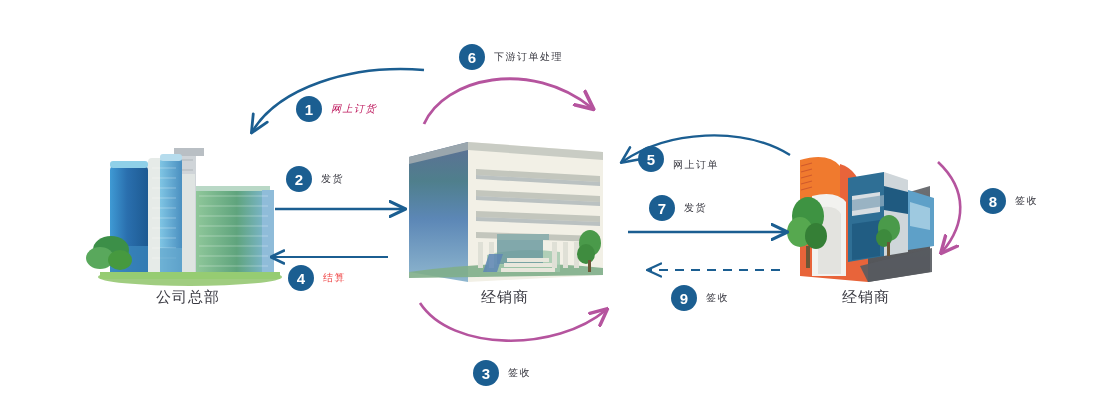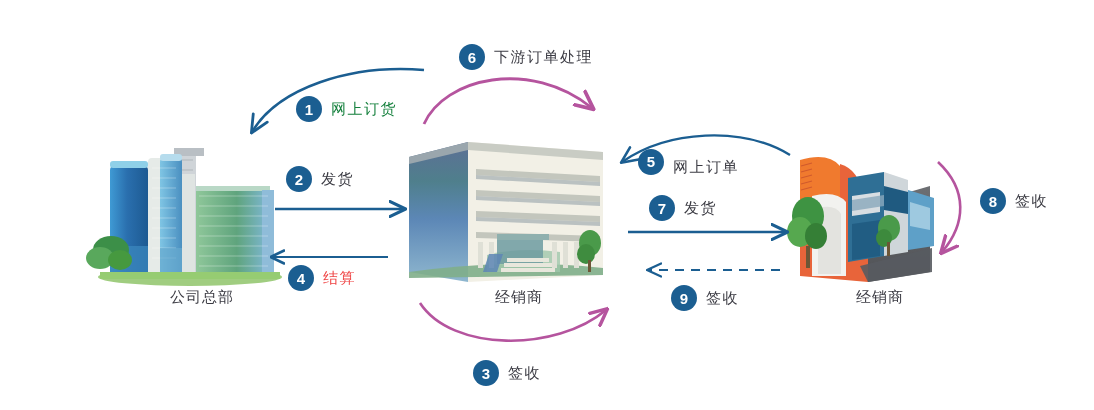--- a/index.html
+++ b/index.html
@@ -25,21 +25,20 @@
     height: 410px;
   }
   .node-label {
     position: absolute;
     font-size: 15px;
     color: #3b3b43;
     letter-spacing: 1px;
     white-space: nowrap;
     text-align: center;
     transform: translateX(-50%);
-    margin-left: 14px;
   }
   .step {
     position: absolute;
     display: flex;
     align-items: center;
     white-space: nowrap;
   }
   .badge {
     width: 26px;
     height: 26px;
@@ -47,21 +46,21 @@
     display: flex;
     align-items: center;
     justify-content: center;
     font-size: 15px;
     font-weight: bold;
     color: #ffffff;
     flex: 0 0 auto;
   }
   .step-text {
     margin-left: 9px;
-    font-size: 15px;
+    font-size: 10px;
     color: #3b3b43;
     letter-spacing: 1.5px;
   }
 </style>
 </head>
 <body>
 
 <div id="stage">
 
   <svg id="art" viewBox="0 0 1094 410">
@@ -244,21 +243,21 @@
 
     <path d="M938,162 C968,190 966,224 942,252" fill="none" stroke="#b5549e" stroke-width="2.6" marker-end="url(#mPurple)"></path>
   </svg>
 
   <div class="node-label" style="left: 188px; top: 288px; color: rgb(59, 59, 67);">公司总部</div>
   <div class="node-label" style="left: 505px; top: 288px; color: rgb(59, 59, 67);">经销商</div>
   <div class="node-label" style="left: 866px; top: 288px; color: rgb(59, 59, 67);">经销商</div>
 
   <div class="step" style="left:296px; top:96px;">
     <div class="badge" style="background: rgb(27, 94, 145);">1</div>
-    <div class="step-text" style="color: #15803d;">网上订货</div>
+    <div class="step-text" style="color: #be185d; font-style: italic;">网上订货</div>
   </div>
 
   <div class="step" style="left:286px; top:166px;">
     <div class="badge" style="background: rgb(27, 94, 145);">2</div>
     <div class="step-text" style="color: rgb(59, 59, 67);">发货</div>
   </div>
 
   <div class="step" style="left:473px; top:360px;">
     <div class="badge" style="background: rgb(27, 94, 145);">3</div>
     <div class="step-text" style="color: rgb(59, 59, 67);">签收</div>

